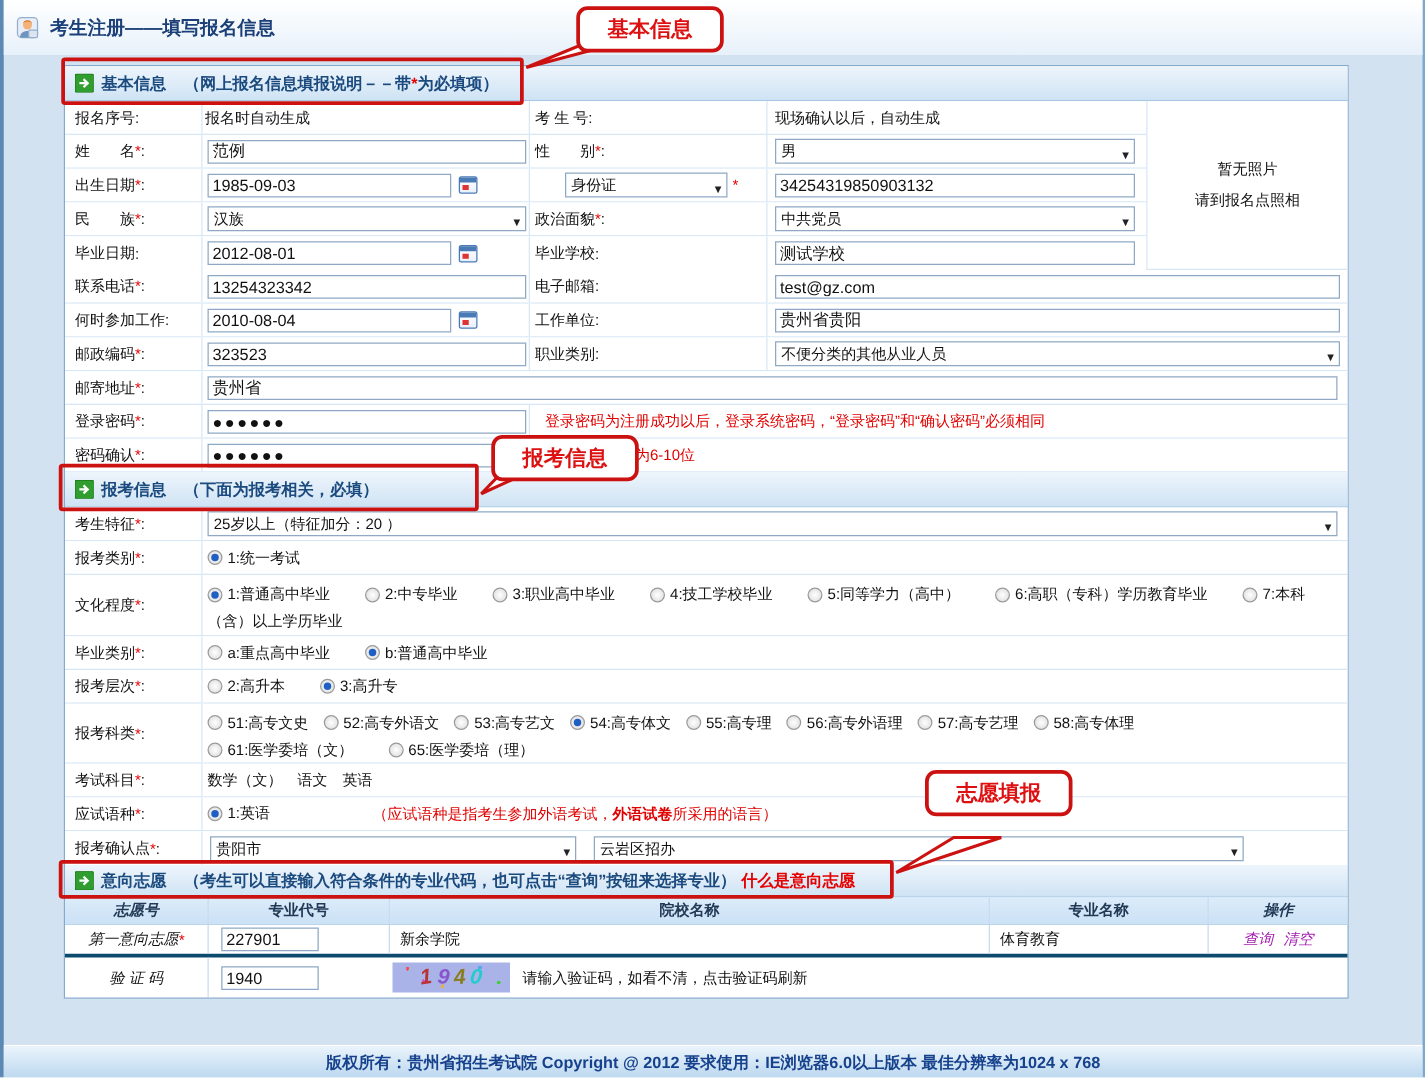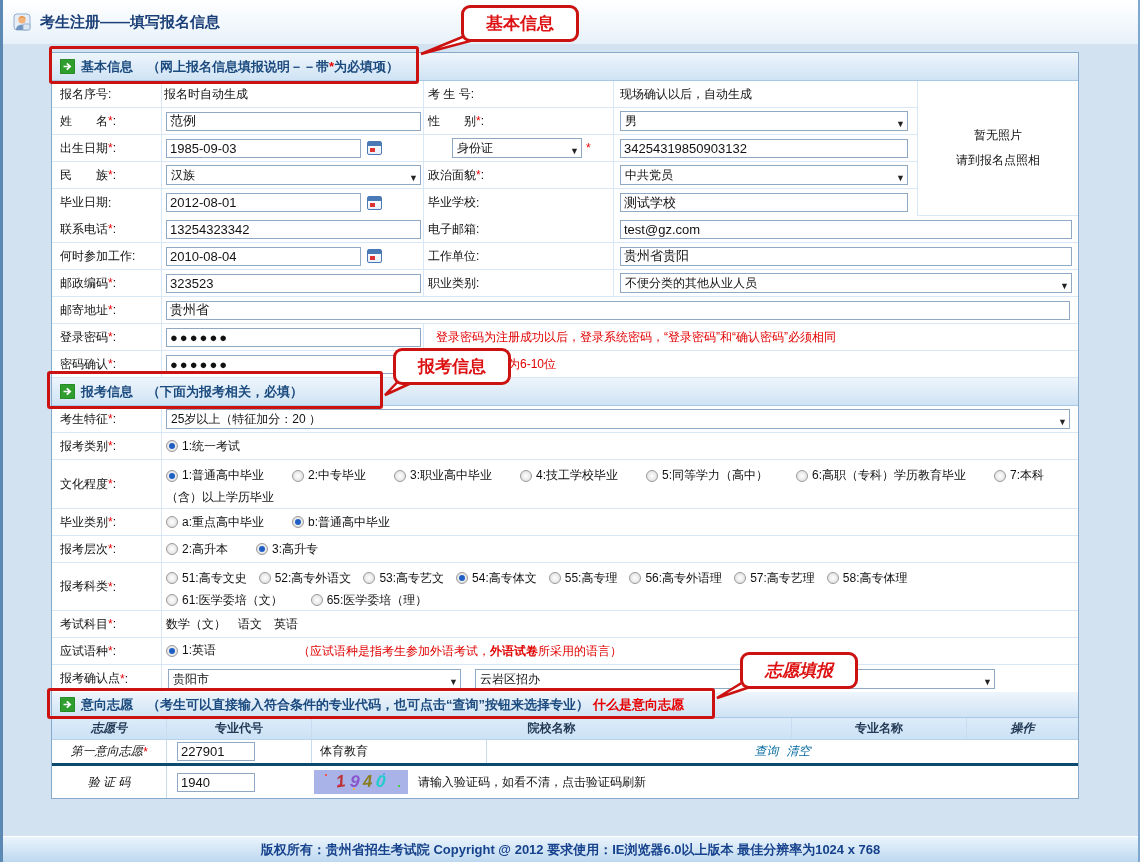--- a/index.html
+++ b/index.html
@@ -81,21 +81,21 @@
   .tc1 { width:115px; flex:none; text-align:left; align-self:stretch; display:flex; align-items:center; justify-content:center; border-right:1px solid #c7dcf0;font-style:italic; }
   .tc2 { width:145px; flex:none; align-self:stretch; display:flex; align-items:center; padding-left:8px; border-right:1px solid #c7dcf0; }
   .t-h .tc2 { justify-content:center; padding-left:0; }
   .tc3 { width:480px; flex:none; align-self:stretch; display:flex; align-items:center; padding-left:8px; border-right:1px solid #c7dcf0; }
   .t-h .tc3 { justify-content:center; padding-left:0; }
   .tc4 { width:175px; flex:none; align-self:stretch; display:flex; align-items:center; padding-left:8px; border-right:1px solid #c7dcf0; }
   .t-h .tc4 { justify-content:center; padding-left:0; }
   .tc5 { flex:1; align-self:stretch; display:flex; align-items:center; justify-content:center; gap:8px;font-style:italic; }
   .tcr { flex:1; display:flex; align-items:center; gap:10px; padding-left:2px; }
   .iw78 { width:78px; margin-left:2px; }
-  a.lnk { color:#0369a1; text-decoration:none; cursor:pointer; }
+  a.lnk { color:#a21caf; text-decoration:none; cursor:pointer; }
 
   .cap-img { width:94px; height:24px; background-color:#a9b3e8; position:relative; display:flex; align-items:center; justify-content:center; gap:4px;
              font-weight:bold; font-size:17px; font-style:italic;
              background-image:radial-gradient(circle 1.5px at 12px 5px,#e55 97%,transparent),
                               radial-gradient(circle 1.5px at 70px 4px,#5ae 97%,transparent),
                               radial-gradient(circle 1.5px at 40px 19px,#ea4 97%,transparent),
                               radial-gradient(circle 1.5px at 85px 16px,#4c4 97%,transparent),
                               radial-gradient(circle 1.5px at 25px 15px,#c5c 97%,transparent); }
   .cd1 { color:#bb3333; transform:rotate(-8deg); }
   .cd2 { color:#8855cc; transform:rotate(6deg); }
@@ -113,21 +113,21 @@
   
   .hl-rect { position:absolute; border:3px solid #c11; border-radius:3px; z-index:26; pointer-events:none; }
   .rect1 { left:46px; top:46px; width:370px; height:38px; }
   .rect2 { left:44px; top:371px; width:336px; height:38px; }
   .rect3 { left:44px; top:688px; width:668px; height:31px; }
   .ov { position:absolute; left:0; top:0; z-index:27; pointer-events:none; }
   .callout { position:absolute; z-index:28; background:#fff; border:3px solid #c11; border-radius:9px;
              color:#d11; font-weight:bold; font-size:17px; padding:4px 22px; }
   .co1 { left:458px; top:5px; }
   .co2 { left:390px; top:348px; }
-  .co3 { left:737px; top:652px;font-style:italic; }
+  .co3 { left:737px; top:616px; }
 </style>
 </head>
 <body>
 
 <div class="page">
 
   <div class="topbar">
     <svg width="22" height="22" viewBox="0 0 22 22">
       <rect x="3" y="3" width="16" height="16" rx="3" fill="#e8eef8" stroke="#93afcd"></rect>
       <circle cx="11" cy="9" r="3.6" fill="#f2b279"></circle>
@@ -590,20 +590,23 @@
       <div class="tc5">操作</div>
     </div>
     <div class="t-r">
       <div class="tc1">
           <span>第一意向志愿</span>
           <span class="req">*</span>
           <span></span>
         </div>
       <div class="tc2">
           <input class="inp iw78" value="227901" style="">
+        </div>
+      <div class="tc3">
+          <span>新余学院</span>
         </div>
       <div class="tc4">
           <span>体育教育</span>
         </div>
       <div class="tc5">
         <a class="lnk">查询</a>
         <a class="lnk">清空</a>
       </div>
     </div>
     <div class="t-r cap">

